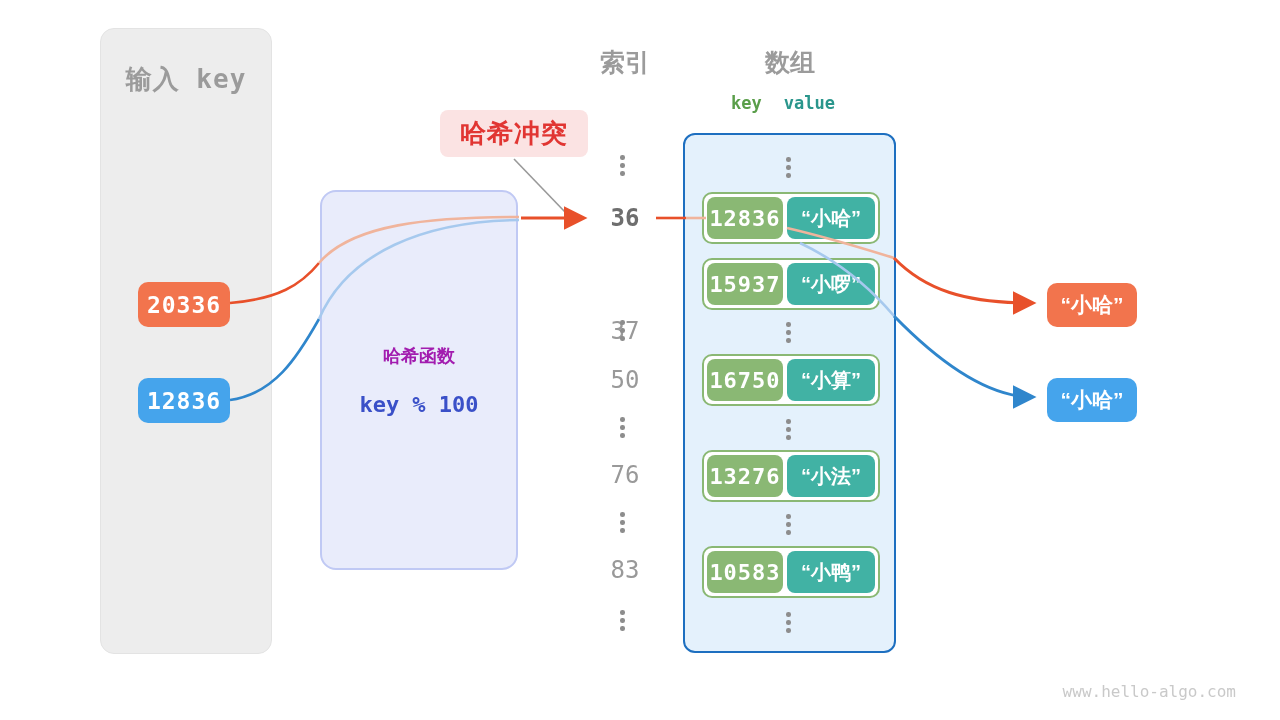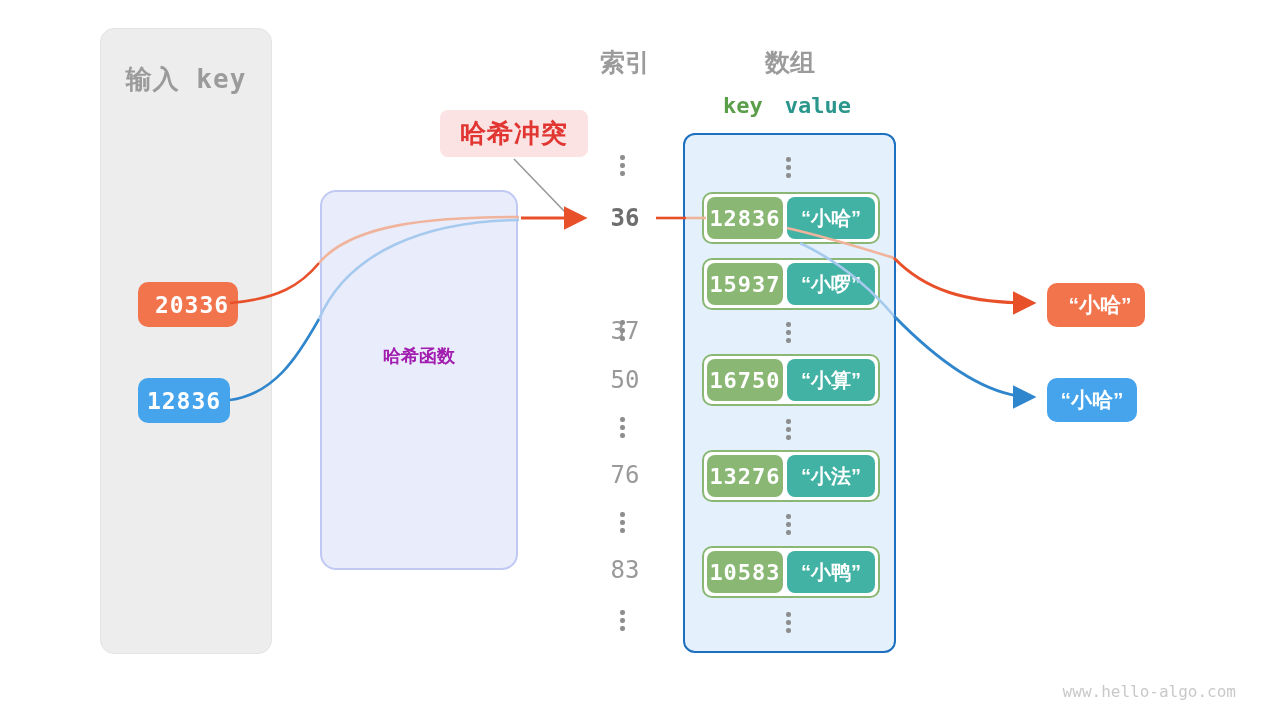--- a/index.html
+++ b/index.html
@@ -17,21 +17,21 @@
     color:#9b9b9b;font-size:26px;font-weight:bold;
     font-family:"DejaVu Sans Mono","Liberation Sans",sans-serif;
     letter-spacing:1px;white-space:nowrap;margin-top:15px;
   }
   
   .chip{
     display:flex;align-items:center;justify-content:center;
     border-radius:10px;color:#fff;font-weight:bold;
     font-family:"DejaVu Sans Mono",monospace;
   }
-  .chip.orange{background:#f2744d;padding-left:8px;}
+  .chip.orange{background:#f2744d;}
   .chip.blue{background:#45a4ec;}
   .chip.num{font-size:23px;letter-spacing:1px;}
   .chip.cjk{font-size:21px;font-family:"Liberation Sans","DejaVu Sans",sans-serif;}
   
   .hashbox{
     background:#e9ecfb;border:2px solid #c0c9f4;border-radius:16px;
   }
   .hash-title{
     position:absolute;top:152px;left:0;right:0;text-align:center;
     color:#a21caf;font-size:18px;font-weight:bold;
@@ -44,21 +44,21 @@
   
   .collision{
     background:#fbe3e3;border-radius:8px;display:flex;align-items:center;justify-content:center;
     color:#e13532;font-size:26px;font-weight:bold;letter-spacing:1px;
   }
   
   .col-header{
     color:#9b9b9b;font-size:25px;font-weight:bold;text-align:center;white-space:nowrap;
   }
   .kv-header{
-    font-family:"DejaVu Sans Mono",monospace;font-size:22px;font-weight:bold;white-space:nowrap;
+    font-family:"DejaVu Sans Mono",monospace;font-size:17px;font-weight:bold;white-space:nowrap;margin-left:8px;
   }
   .kv-header .k{color:#5a9e4a;}
   .kv-header .v{color:#2a968c;margin-left:22px;}
   
   .idx{
     width:80px;text-align:center;color:#999999;font-size:24px;
     font-family:"DejaVu Sans Mono",monospace;
   }
   .idx.active{color:#6e6e6e;font-weight:bold;}
   
@@ -96,20 +96,21 @@
 
 <div id="canvas">
 
   <div class="abs panel" style="left:100px;top:28px;width:170px;height:624px;">
     <div class="panel-title">输入 key</div>
   </div>
 
 
   <div class="abs hashbox" style="left:320px;top:190px;width:198px;height:380px;box-sizing:border-box;">
     <div class="hash-title">哈希函数</div>
+    <div class="hash-formula">key % 100</div>
   </div>
 
   <div class="abs chip orange num" style="left:138px;top:282px;width:92px;height:45px;">20336</div>
   <div class="abs chip blue num" style="left:138px;top:378px;width:92px;height:45px;">12836</div>
 
   <div class="abs collision" style="left:440px;top:110px;width:148px;height:47px;">哈希冲突</div>
 
   <div class="abs col-header" style="left:585px;top:46px;width:80px;">索引</div>
   <div class="abs col-header" style="left:750px;top:46px;width:80px;">数组</div>
   <div class="abs kv-header" style="left:723px;top:93px;"><span class="k">key</span><span class="v">value</span></div>

